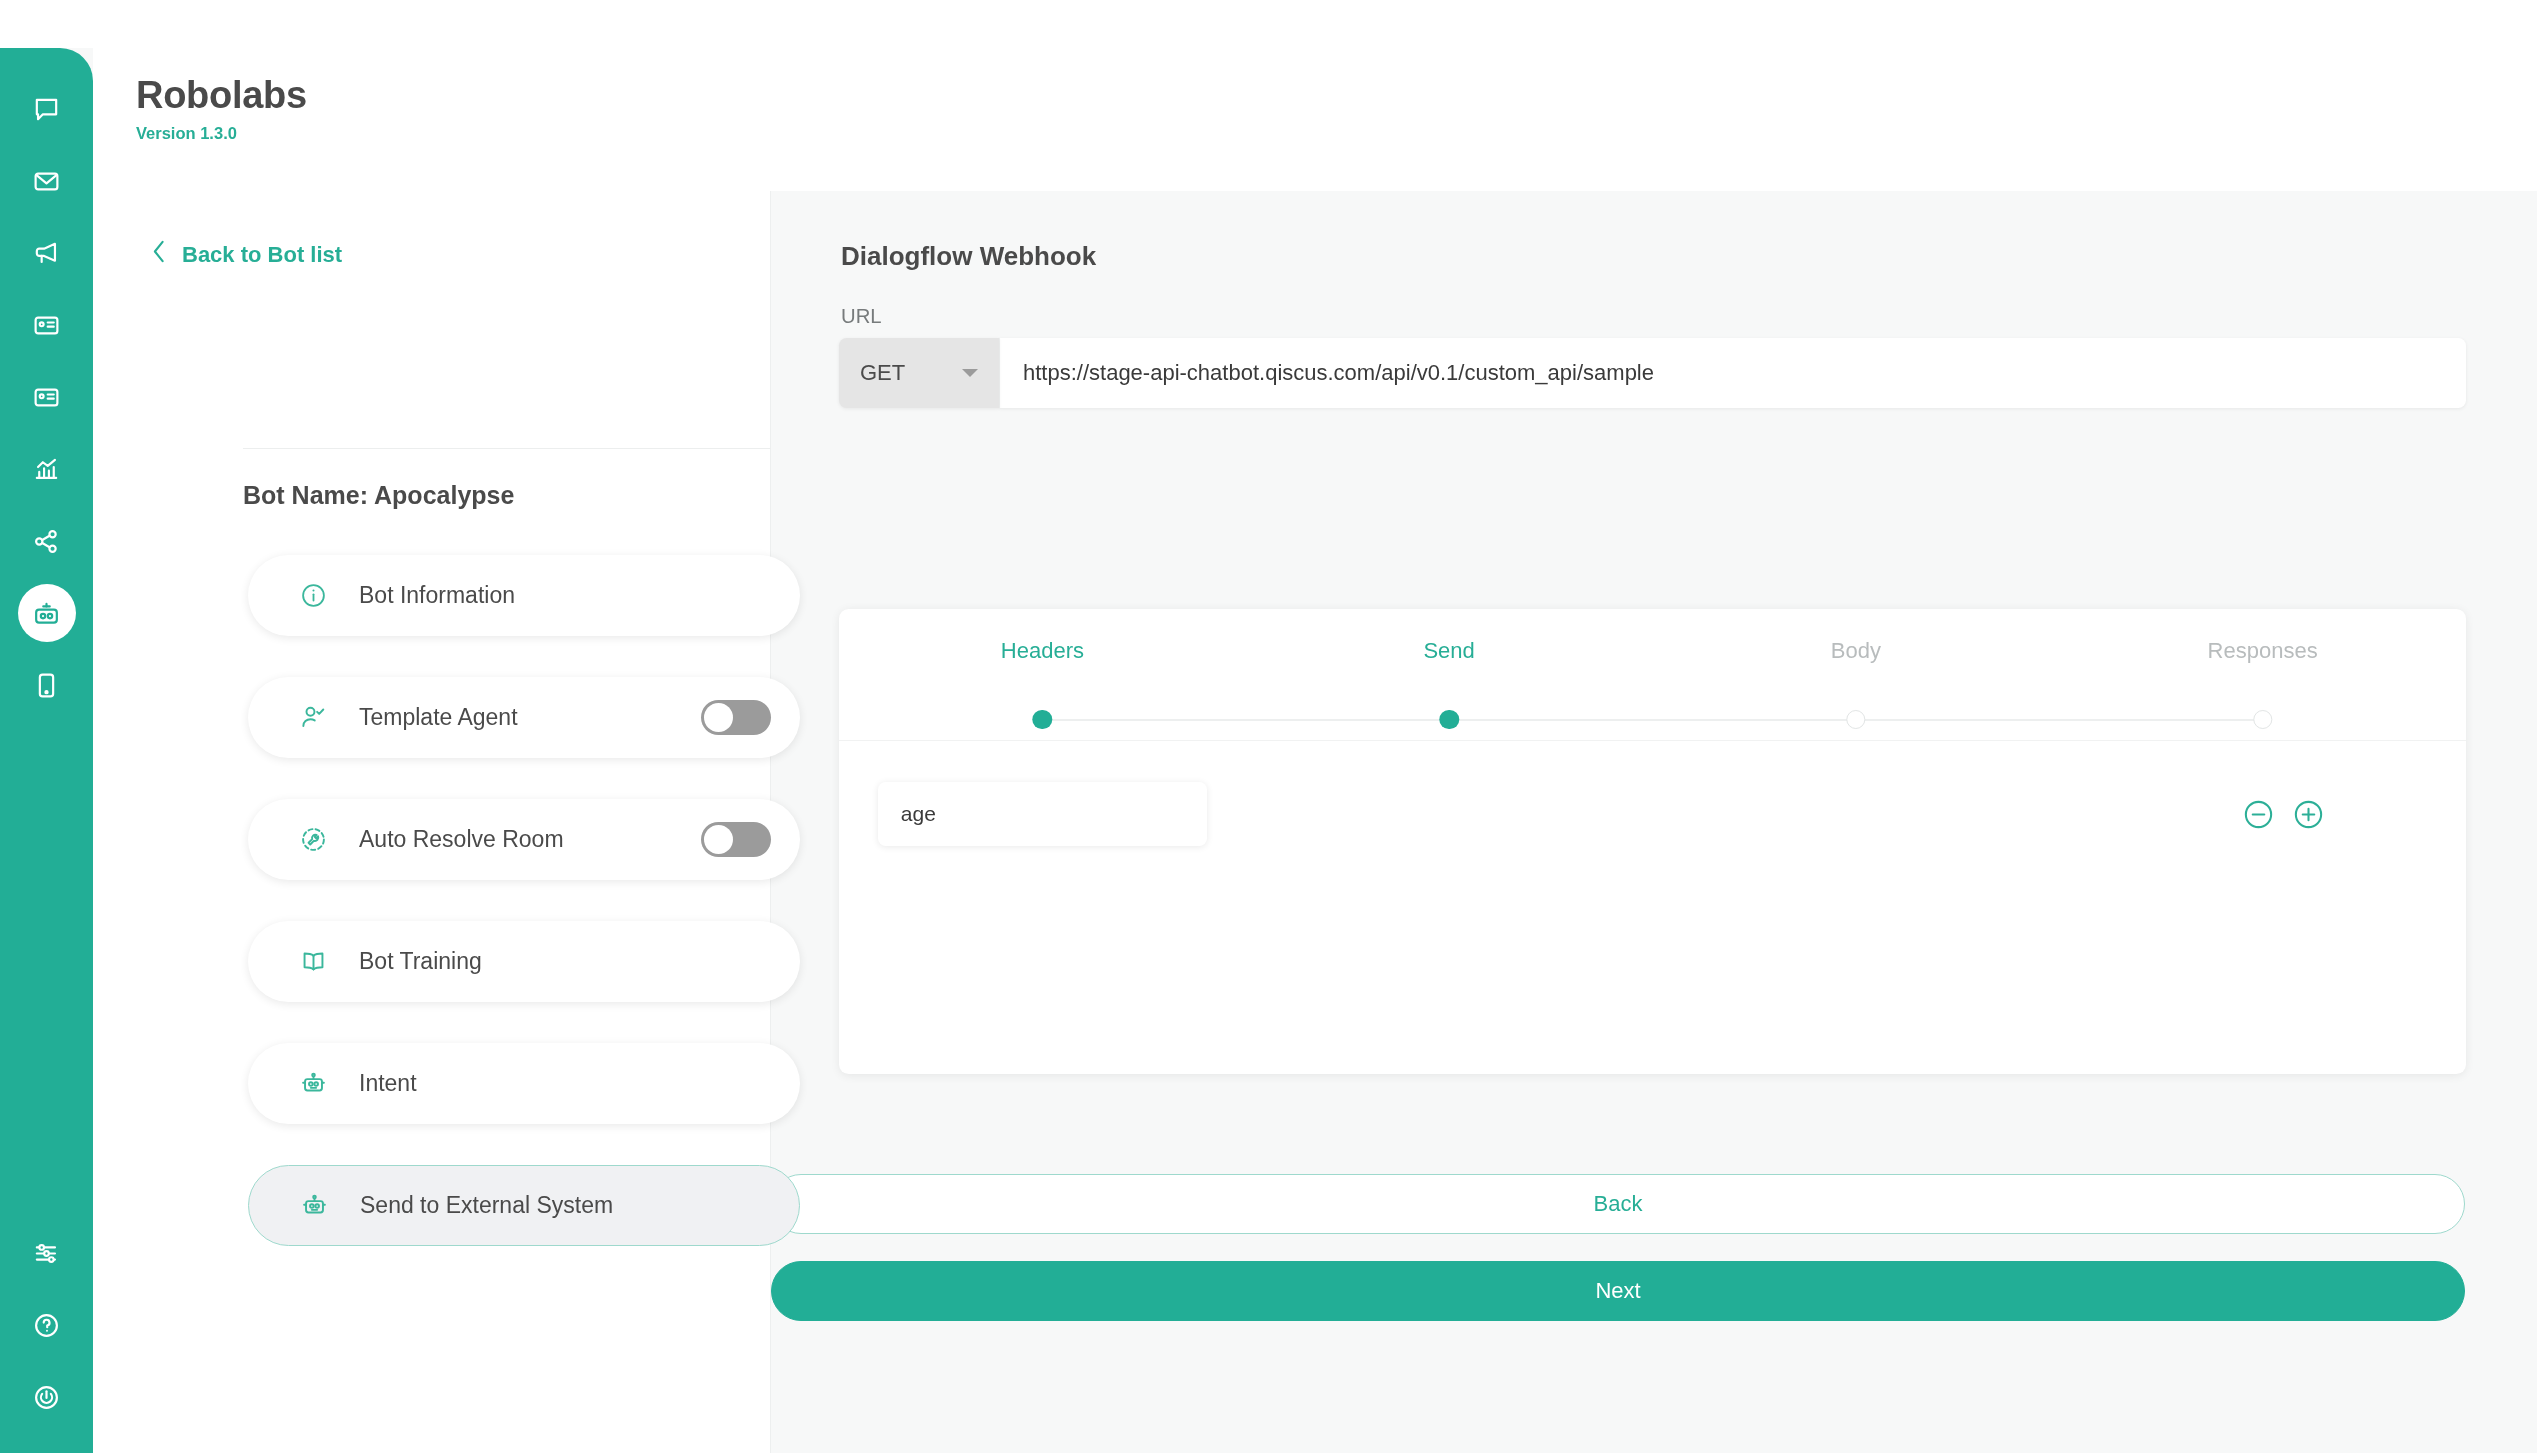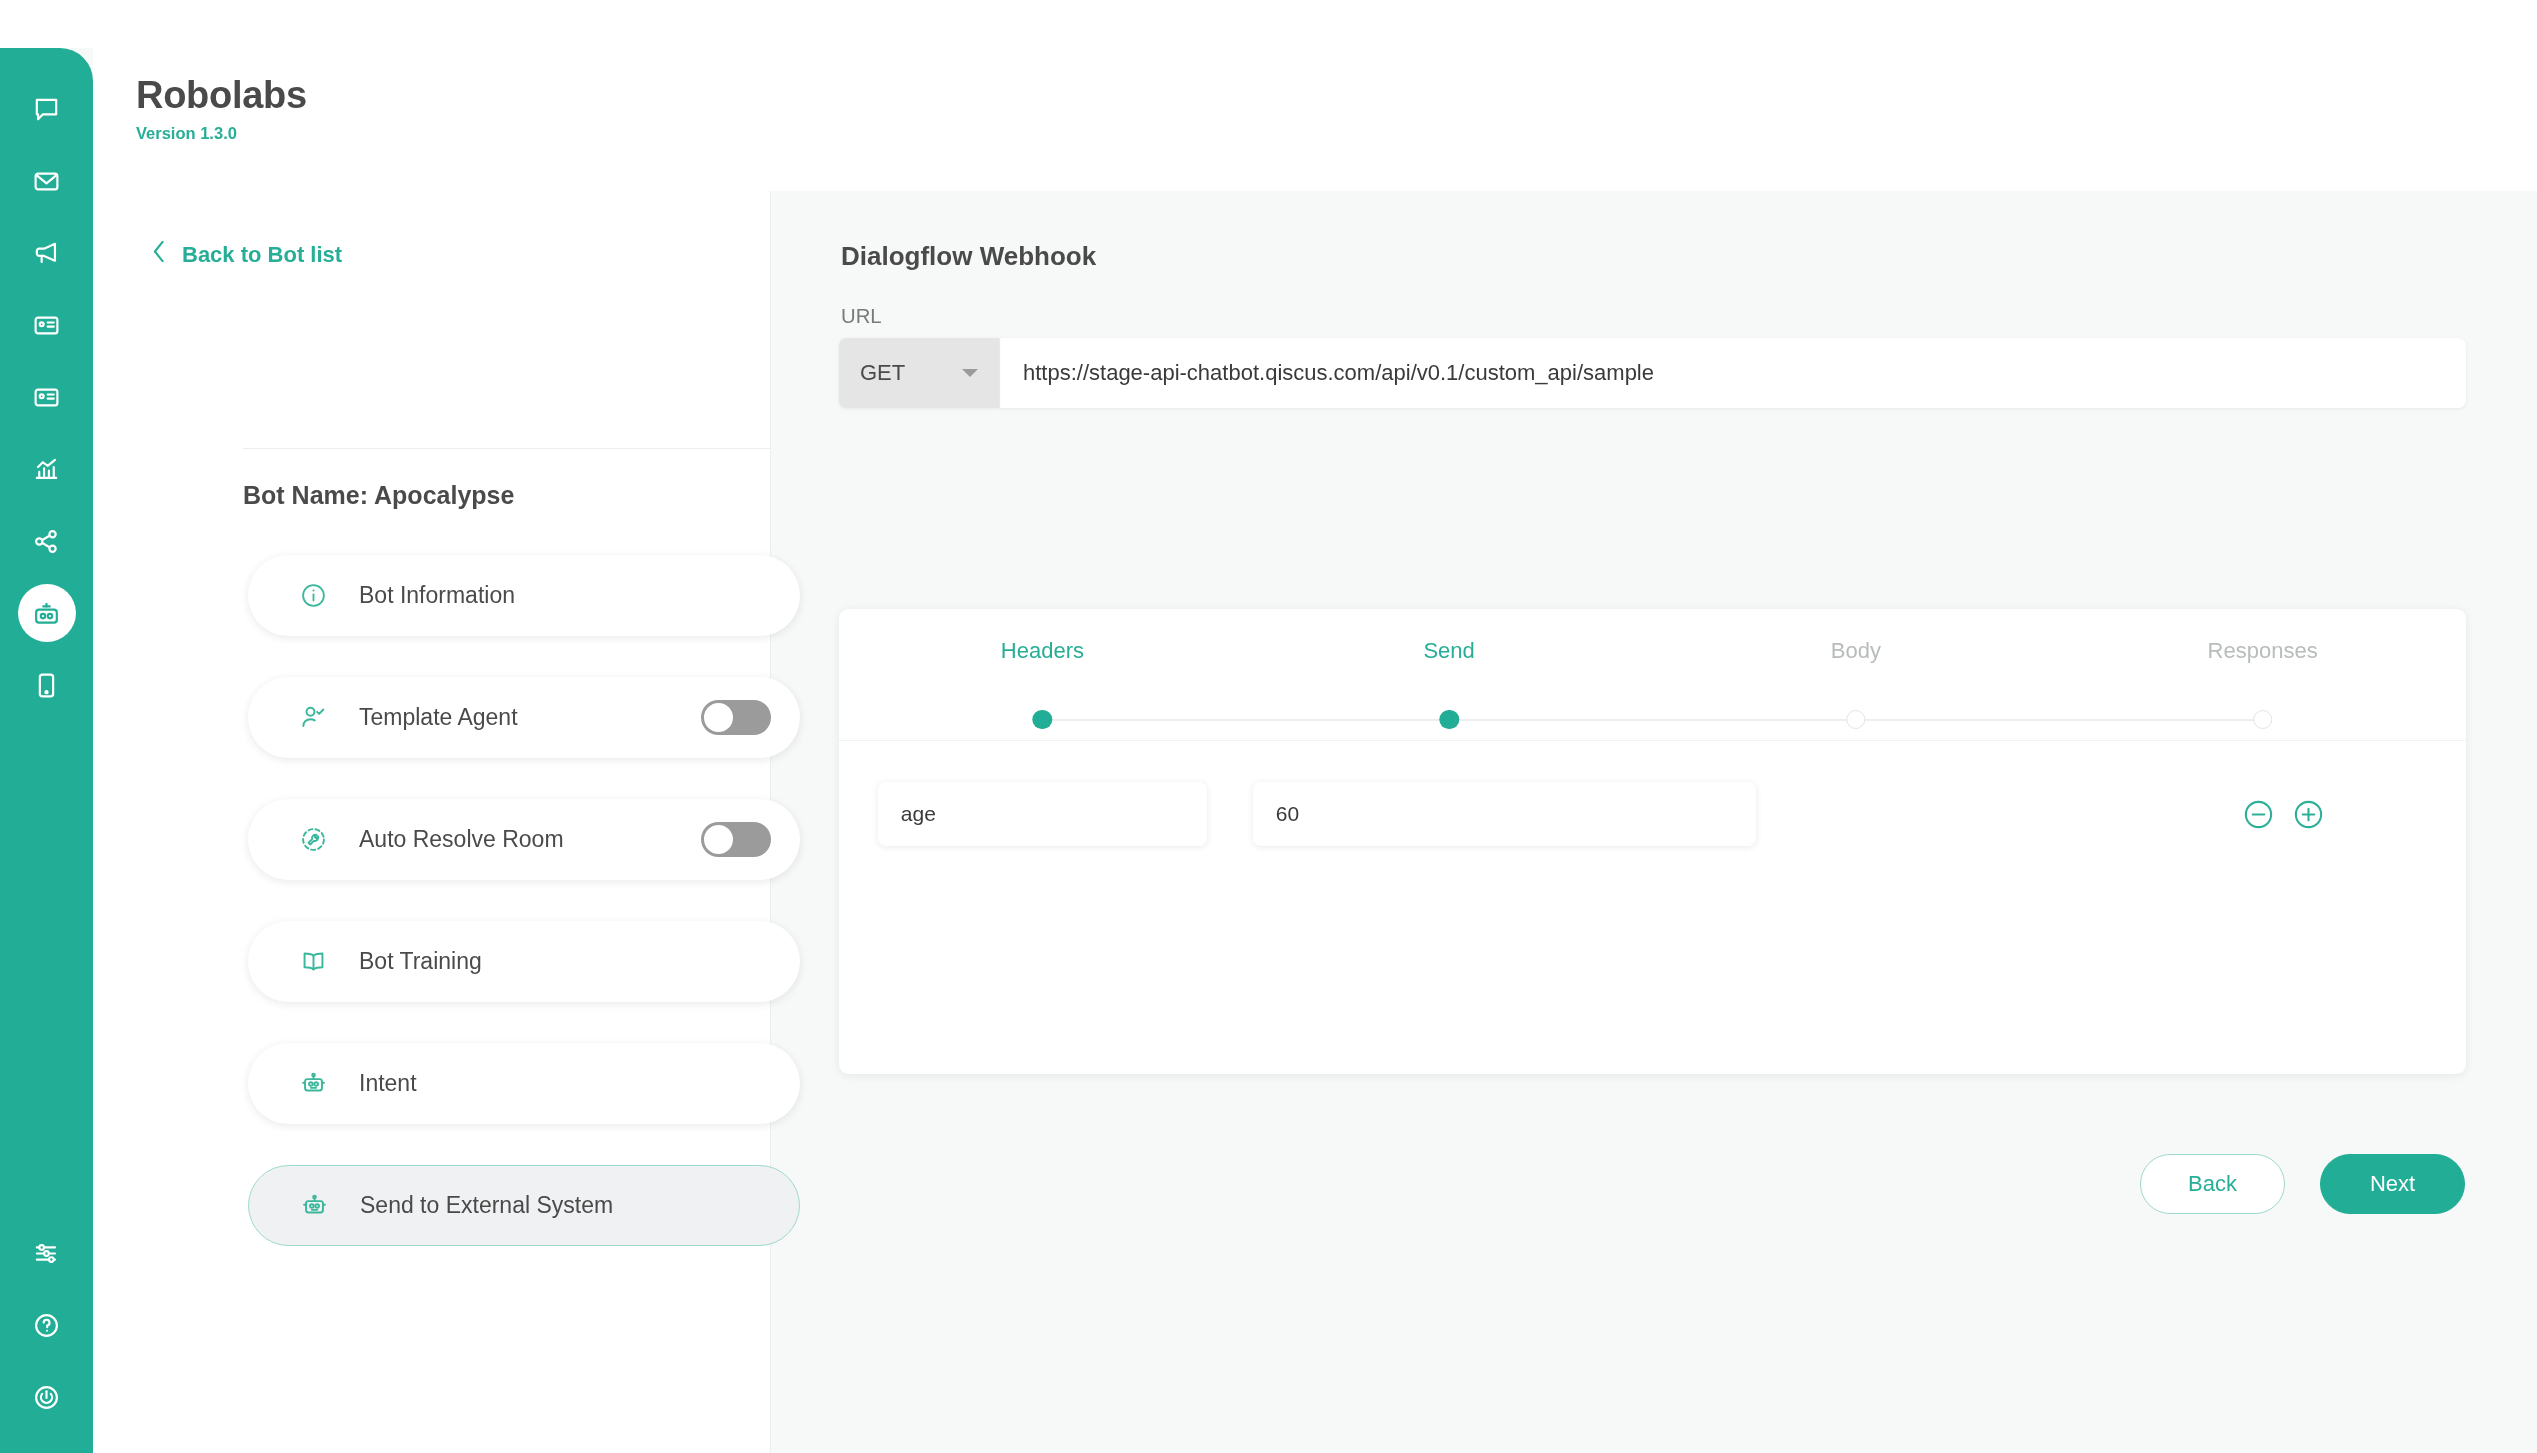--- a/index.html
+++ b/index.html
@@ -253,24 +253,25 @@
     padding: 0 23px;
     font-size: 21px; color: #3A3A3A;
     cursor: text;
   }
   .kv-key { width: 329px; margin-left: 19.4px; }
   .kv-val { width: 503px; margin-left: 46px; }
   .kv-actions { margin-left: auto; display: flex; gap: 15.5px; align-items: center; margin-right: 97px; }
   .icon-btn { width: 35px; height: 35px; cursor: pointer; display: flex; align-items: center; justify-content: center; }
 
   .footer-actions {
-    position: absolute; left: 0; top: 963px;
+    position: absolute; left: 0; top: 983px;
     width: 1694px;
-    display: flex; justify-content: flex-end; gap: 35px;
+    display: flex; justify-content: flex-end; gap: 27px;
     padding-right: 0;
+    flex-direction: column;
   }
   .btn-sm {
     height: 60px; min-width: 145px;
     border-radius: 30px;
     display: flex; align-items: center; justify-content: center;
     font-size: 22px; cursor: pointer;
   }
   .btn-back { background: #ffffff; color: #27AE96; border: 1px solid #9ed9cd; }
   .btn-next { background: #22AE96; color: #ffffff; border: 1px solid #22AE96; }
 </style>
@@ -549,21 +550,20 @@
           <div class="step-line" style="left:62.5%; right:12.5%;"></div>
           <div class="step-dot done" style="left:12.5%;"></div>
           <div class="step-dot done" style="left:37.5%;"></div>
           <div class="step-dot todo" style="left:62.5%;"></div>
           <div class="step-dot todo" style="left:87.5%;"></div>
         </div>
       </div>
 
       <div class="kv-row">
         <div class="kv-input kv-key">age</div>
-        <div class="kv-input kv-val">60</div>
         <div class="kv-actions">
           <span class="icon-btn">
             <svg width="33" height="33" viewBox="0 0 24 24" fill="none" stroke="#2CAF97" stroke-width="1.5" stroke-linecap="round">
               <circle cx="12" cy="12" r="9.2"></circle>
               <path d="M7.8 12h8.4"></path>
             </svg>
           </span>
           <span class="icon-btn">
             <svg width="33" height="33" viewBox="0 0 24 24" fill="none" stroke="#2CAF97" stroke-width="1.5" stroke-linecap="round">
               <circle cx="12" cy="12" r="9.2"></circle>

